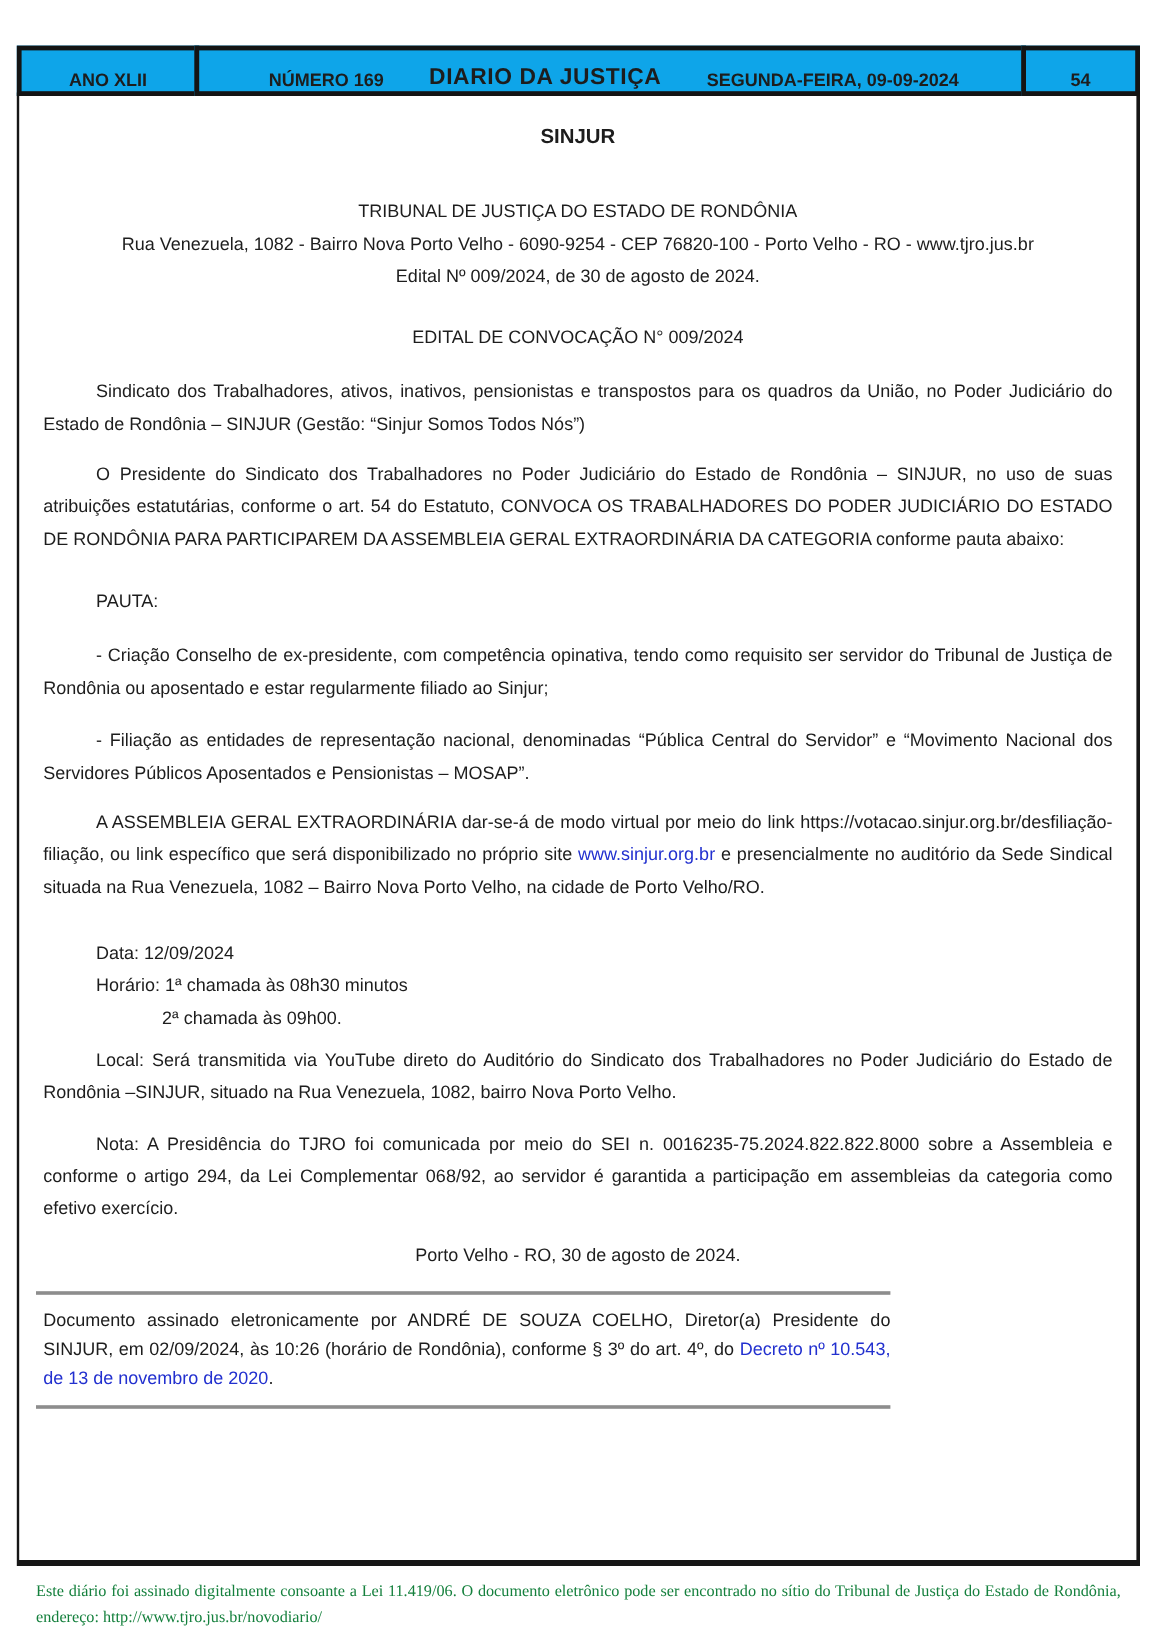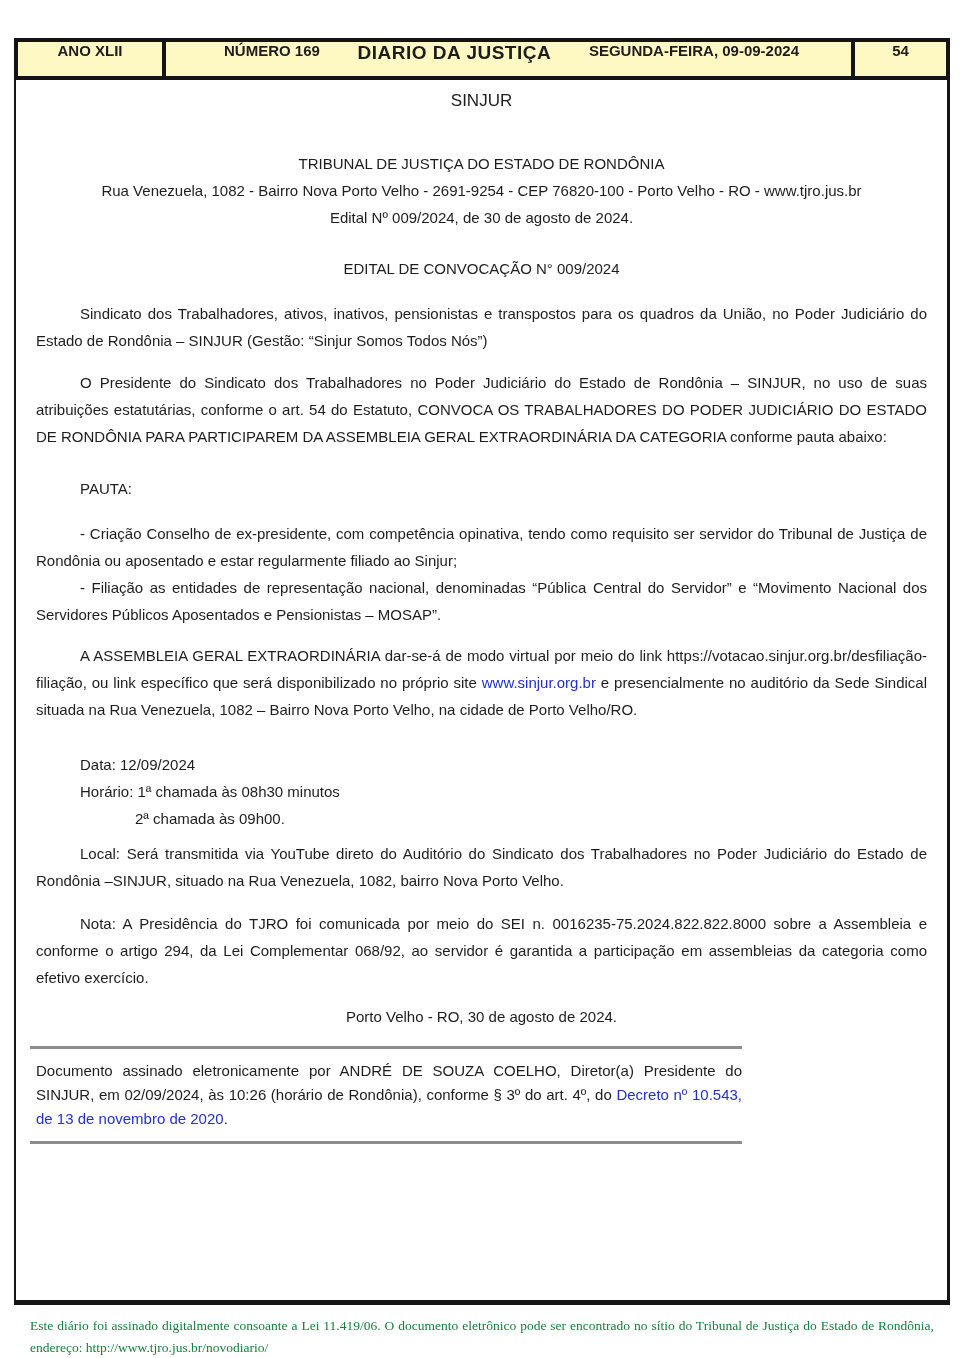--- a/index.html
+++ b/index.html
@@ -9,22 +9,22 @@
     color:var(--ink, #1d1d1d);
     position:relative;
   }
   
   .header-bar {
     display:flex; align-items:stretch;
     height:42px; margin:38px 10px 0 14px;
     position:relative; z-index:2;
   }
   .hbox {
-    border:4px solid #141414; background:#fef9c3;
-    display:flex; align-items:flex-start; justify-content:center;
+    border:4px solid #141414; background:#0ea5e9;
+    display:flex; align-items:flex-end; justify-content:center;
     font-weight:bold; font-size:15px; white-space:nowrap;
   }
   .hbox + .hbox { margin-left:-4px; }
   .hbox-left  { width:152px; }
   .hbox-center{ flex:1; justify-content:space-between; padding:0 52px 0 58px; }
   .hbox-right { width:99px; }
   .masthead-title { font-size:19px; letter-spacing:.5px; }
   
   .content-box {
     margin:-3px 10px 0 14px;
@@ -33,29 +33,29 @@
     border-right-width:3px;
     height:1228px;
     padding:6px 20px 0 20px;
     overflow:hidden;
     font-size:15px;
     line-height:27px;
   }
   .center { text-align:center; }
   .just   { text-align:justify; }
   .ind    { text-indent:44px; }
-  .doc-org   { font-size:17px; font-weight:normal; margin-top:2px; }
+  .doc-org   { font-size:17px; font-weight:bold; margin-top:15px; }
   .tribunal  { margin-top:36px; }
   .edital-title { margin-top:24px; }
   .p-sindicato  { margin-top:18px; }
   .p-presidente { margin-top:15px; }
   .pauta-label  { margin-top:25px; }
   .pauta-item1  { margin-top:18px; }
   .pauta-item2  { margin-top:13px; }
-  .pauta-item3  { }
+  .pauta-item3  { margin-top:17px; }
   .p-assembleia { margin-top:14px; }
   .data-line    { margin-top:28px; }
   .chamada2     { padding-left:99px; }
   .local-line   { margin-top:8px; }
   .nota-line    { margin-top:16px; }
   .place-date   { margin-top:12px; }
   .signer       { margin-top:17px; line-height:19px; }
   a.link {
     color:var(--link-blue, #2230cf);
     text-decoration:none; cursor:pointer;
@@ -98,21 +98,21 @@
     <div class="hbox hbox-right">
       <span>54</span>
     </div>
   </div>
 
   <div class="content-box">
 
     <div class="center doc-org">SINJUR</div>
 
     <div class="center tribunal">TRIBUNAL DE JUSTIÇA DO ESTADO DE RONDÔNIA</div>
-    <div class="center">Rua Venezuela, 1082 - Bairro Nova Porto Velho - 2691-9254 - CEP 76820-100 - Porto Velho - RO - www.tjro.jus.br</div>
+    <div class="center">Rua Venezuela, 1082 - Bairro Nova Porto Velho - 6090-9254 - CEP 76820-100 - Porto Velho - RO - www.tjro.jus.br</div>
     <div class="center">Edital Nº 009/2024, de 30 de agosto de 2024.</div>
 
     <div class="center edital-title">EDITAL DE CONVOCAÇÃO N° 009/2024</div>
 
     <p class="just ind p-sindicato">Sindicato dos Trabalhadores, ativos, inativos, pensionistas e transpostos para os quadros da União, no Poder Judiciário do Estado de Rondônia – SINJUR (Gestão: “Sinjur Somos Todos Nós”)</p>
 
     <p class="just ind p-presidente">O Presidente do Sindicato dos Trabalhadores no Poder Judiciário do Estado de Rondônia – SINJUR, no uso de suas atribuições estatutárias, conforme o art. 54 do Estatuto, CONVOCA OS TRABALHADORES DO PODER JUDICIÁRIO DO ESTADO DE RONDÔNIA PARA PARTICIPAREM DA ASSEMBLEIA GERAL EXTRAORDINÁRIA DA CATEGORIA conforme pauta abaixo:</p>
 
     <p class="ind pauta-label">PAUTA:</p>
 

